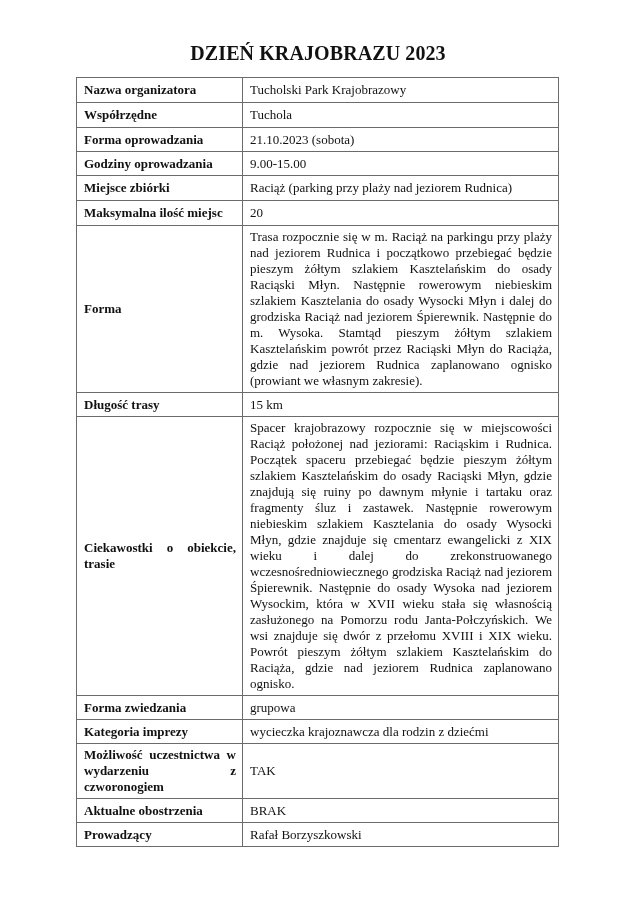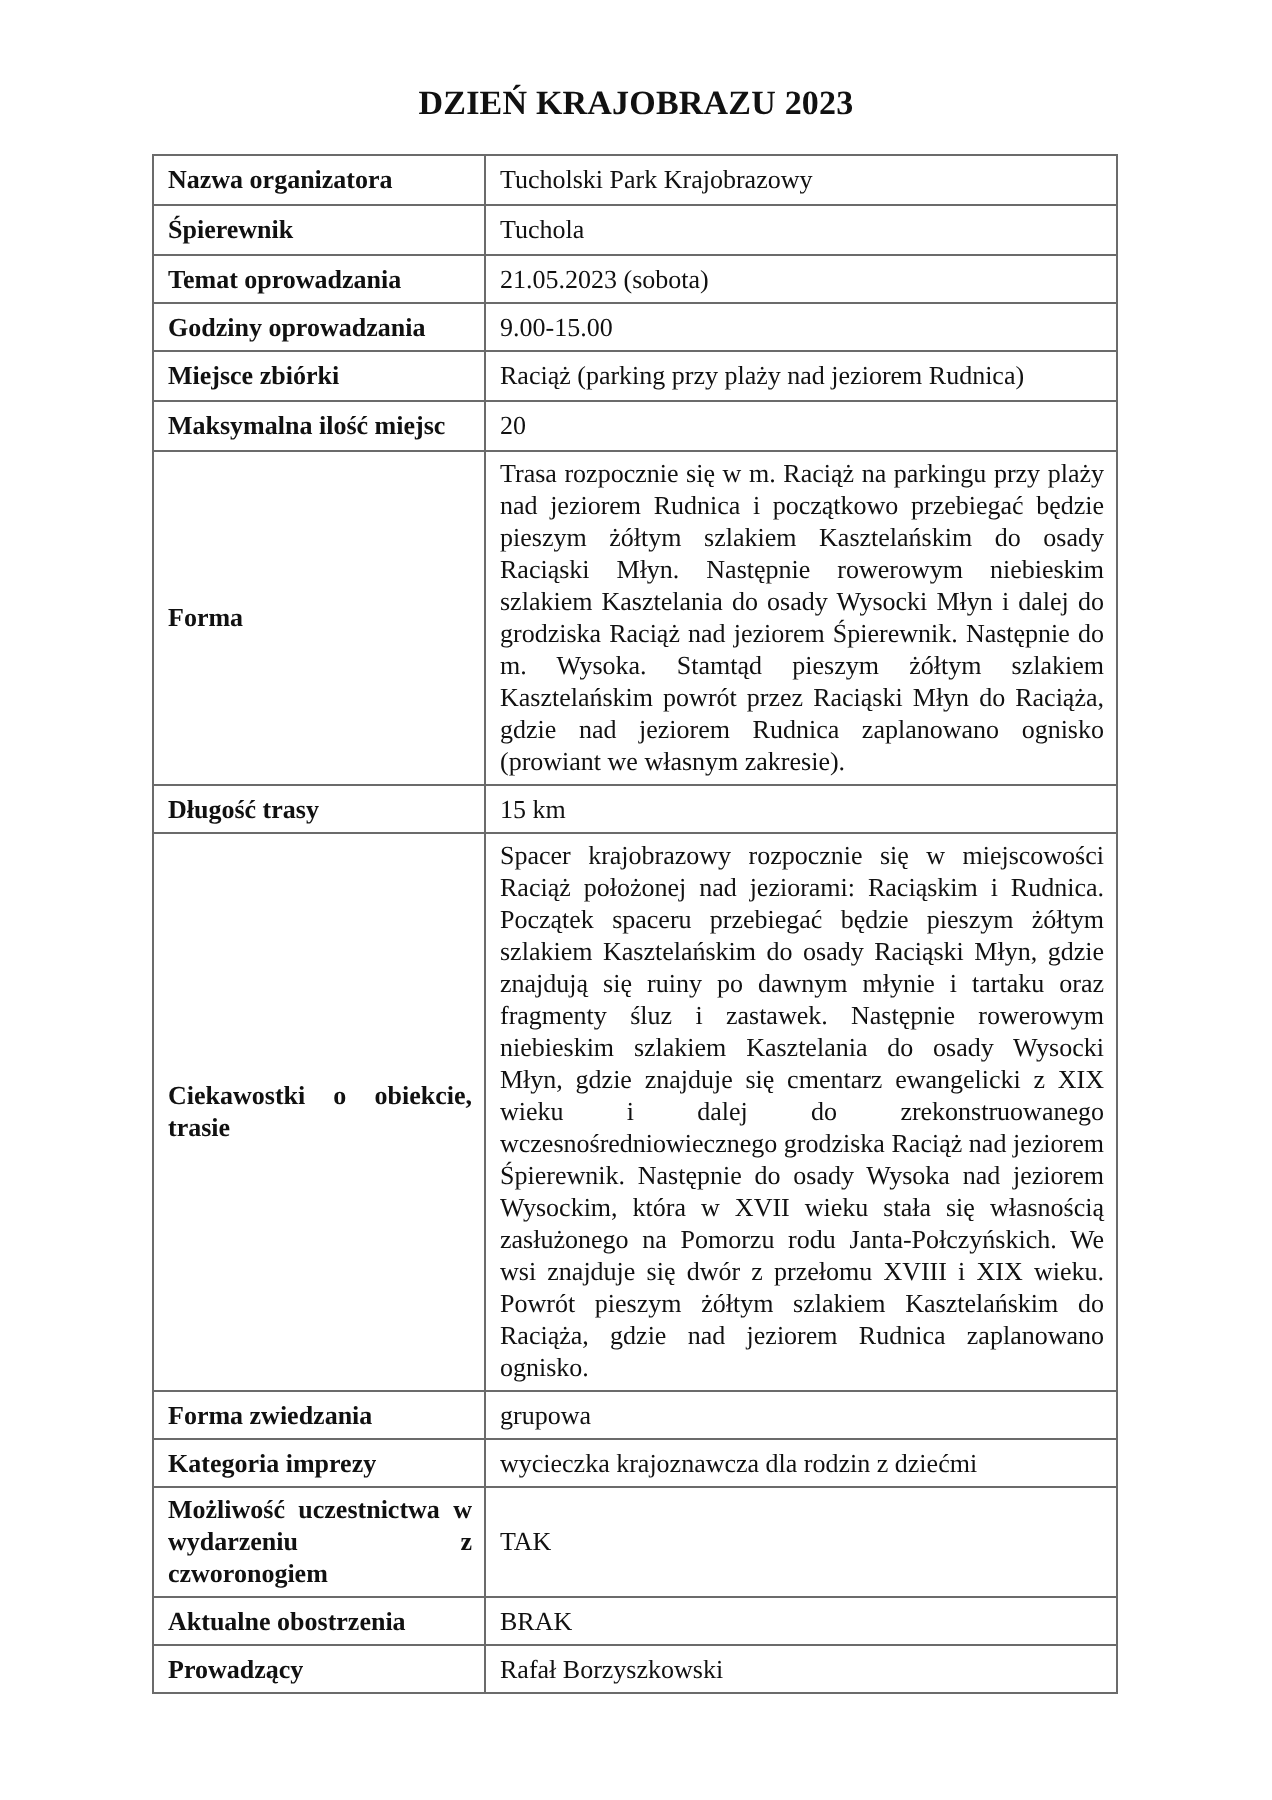--- a/index.html
+++ b/index.html
@@ -1,19 +1,19 @@
 <!DOCTYPE html>
 <html><head>
 <meta charset="utf-8">
 <style>
   html, body { margin: 0; padding: 0; background: #ffffff; }
   body { width: 636px; height: 900px; position: relative; overflow: hidden;
          font-family: "Liberation Serif", serif; color: #111; }
   .title { position: absolute; top: 42px; left: 0; width: 636px; text-align: center;
-           font-weight: bold; font-size: 17px; letter-spacing: 0.1px; }
+           font-weight: bold; font-size: 20px; letter-spacing: 0.1px; }
   table.info { position: absolute; top: 77px; left: 76px; width: 483px;
                border-collapse: collapse; table-layout: fixed; }
   table.info td { border: 1px solid #6b6b6b; font-size: 13px; line-height: 16px;
                   padding: 3px 6px 3px 7px; vertical-align: middle; }
   td.label { width: 152px; font-weight: bold; }
   td.value { text-align: justify; }
   td.top { vertical-align: top; }
   td.bottom { vertical-align: bottom; }
   .label-just { text-align: justify; text-align-last: left; }
 </style>
@@ -22,26 +22,26 @@
 
 <div class="title">DZIEŃ KRAJOBRAZU 2023</div>
 
 <table class="info">
   <tbody>
     <tr style="height:25px">
       <td class="label">Nazwa organizatora</td>
       <td class="value">Tucholski Park Krajobrazowy</td>
     </tr>
     <tr style="height:25px">
-      <td class="label">Śpierewnik</td>
+      <td class="label">Współrzędne</td>
       <td class="value">Tuchola</td>
     </tr>
     <tr style="height:24px">
-      <td class="label">Temat oprowadzania</td>
-      <td class="value">21.05.2023 (sobota)</td>
+      <td class="label">Forma oprowadzania</td>
+      <td class="value">21.10.2023 (sobota)</td>
     </tr>
     <tr style="height:24px">
       <td class="label">Godziny oprowadzania</td>
       <td class="value">9.00-15.00</td>
     </tr>
     <tr style="height:25px">
       <td class="label">Miejsce zbiórki</td>
       <td class="value">Raciąż (parking przy plaży nad jeziorem Rudnica)</td>
     </tr>
     <tr style="height:25px">

